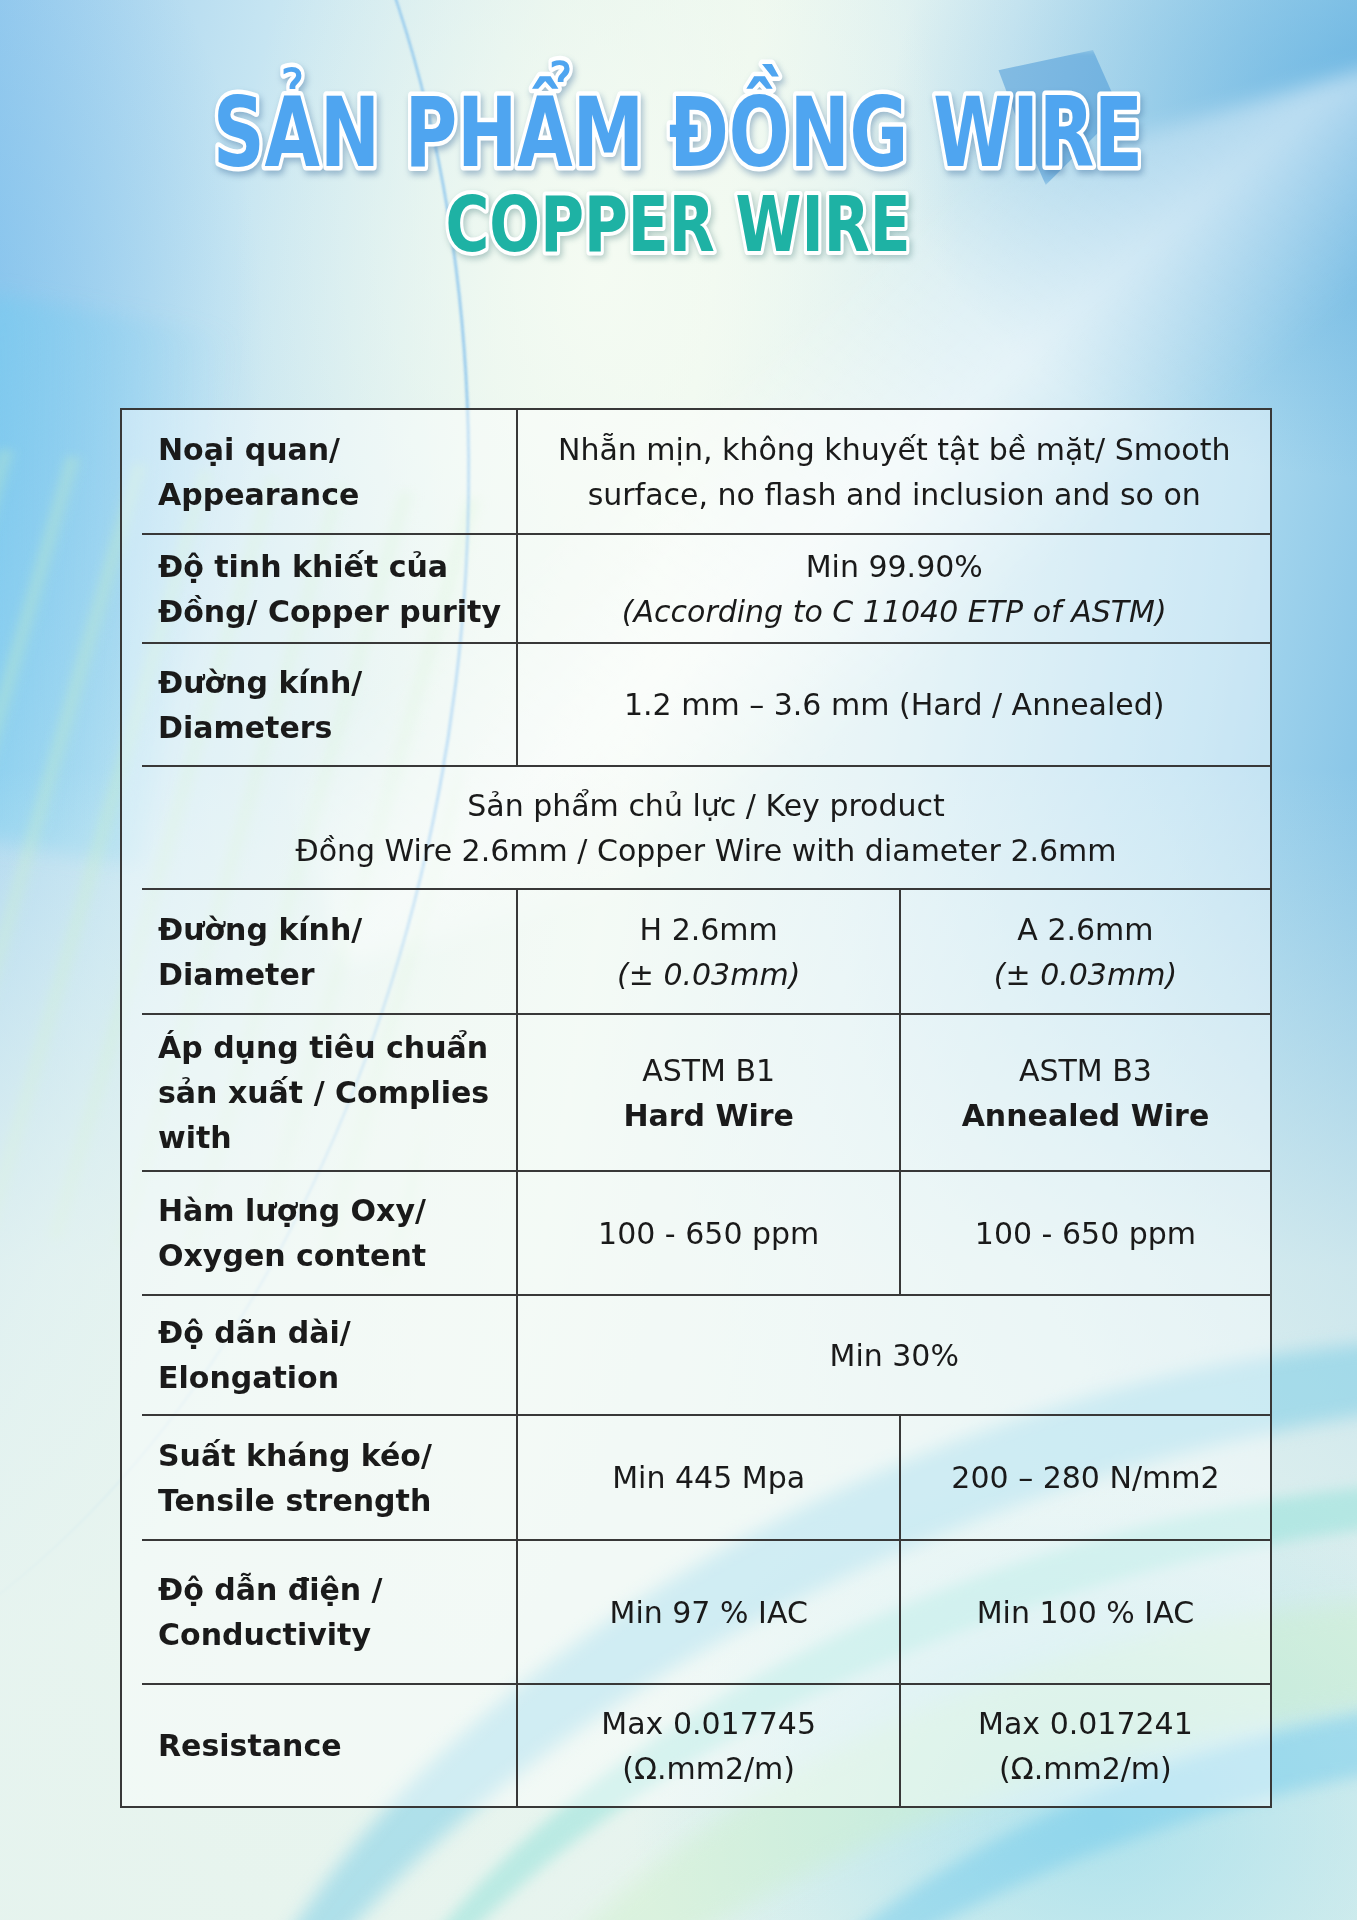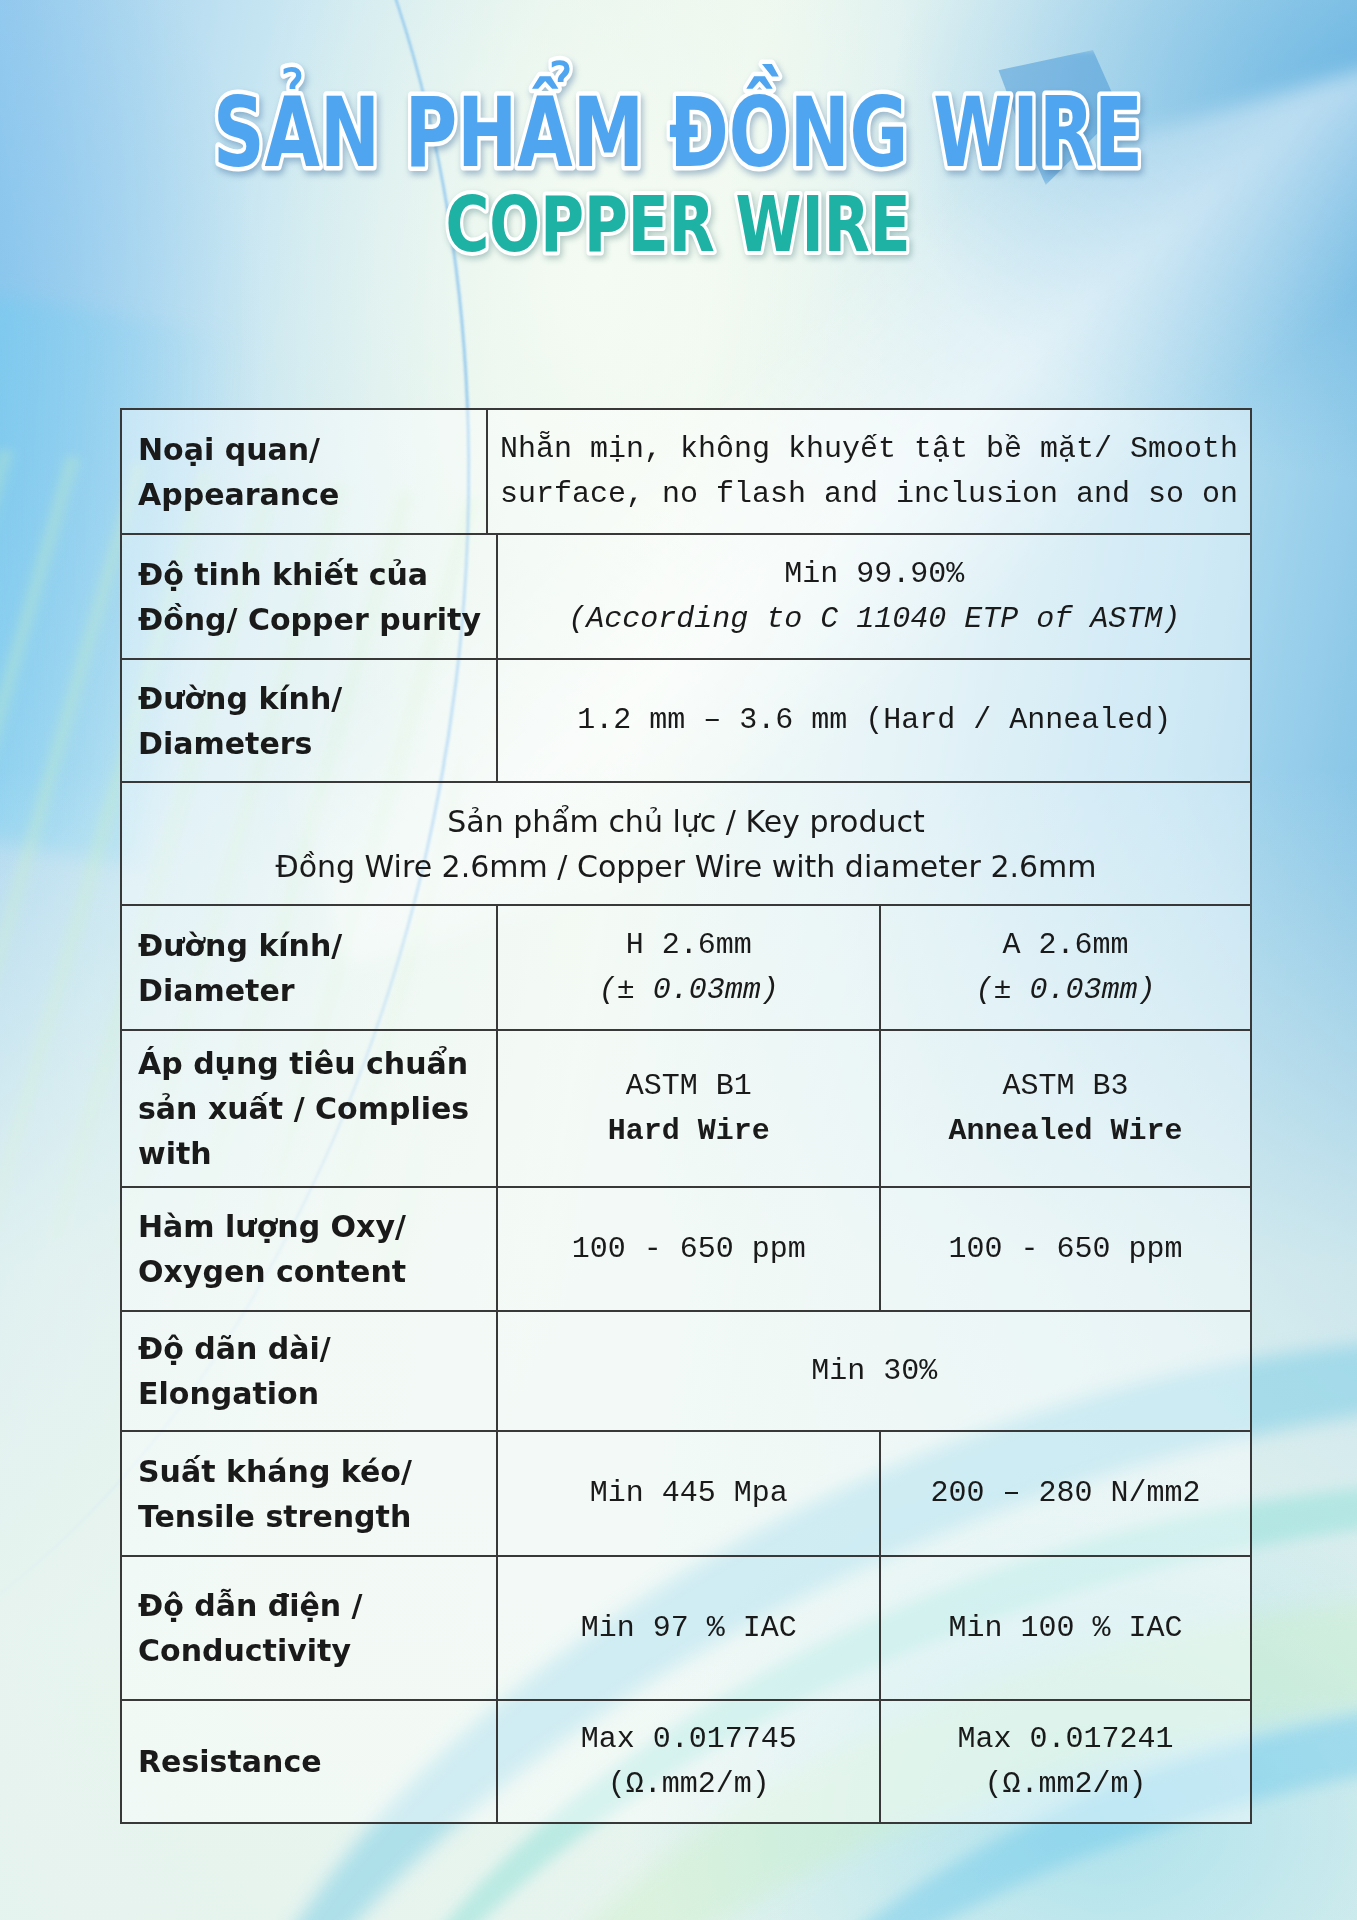--- a/index.html
+++ b/index.html
@@ -67,28 +67,28 @@
   .title-sub{
     font-family:"DejaVu Sans","Liberation Sans",sans-serif;font-weight:bold;font-size:77px;
     fill:#1eb2a4;stroke:#ffffff;stroke-width:8px;stroke-linejoin:round;paint-order:stroke fill;
     filter:drop-shadow(2px 3px 3px rgba(50,110,110,.35));
   }
 
   
   .spec-table{
     position:absolute;left:120px;top:408px;width:1128px;
     border:2px solid #383838;background:rgba(255,255,255,.42);
-    color:#1a1a1a;font-size:30px;line-height:45px;
+    color:#1a1a1a;font-size:30px;line-height:45px;padding-left:20px;
   }
   .trow{display:flex;box-sizing:border-box;}
   .trow + .trow{border-top:2px solid #383838;}
   .cell{box-sizing:border-box;display:flex;flex-direction:column;justify-content:center;}
   .cell + .cell{border-left:2px solid #383838;}
   .lbl{width:33.2%;align-items:flex-start;text-align:left;padding:6px 8px 6px 16px;font-weight:bold;}
-  .val{flex:1;align-items:center;text-align:right;padding:6px 12px;font-family:Liberation Mono, monospace;}
+  .val{flex:1;align-items:center;text-align:right;padding:6px 12px;}
   .val3{width:33.9%;flex:none;}
   .val3b{flex:1;}
   .span-cell{width:100%;align-items:center;text-align:right;padding:6px 12px;}
   .ln{white-space:nowrap;}
   .italic{font-style:italic;}
   .boldline{font-weight:bold;}
 </style>
 </head>
 <body>
 
@@ -118,21 +118,21 @@
     <div class="cell lbl">
       <div class="ln">Noại quan/</div>
       <div class="ln">Appearance</div>
     </div>
     <div class="cell val">
       <div class="ln">Nhẵn mịn, không khuyết tật bề mặt/ Smooth</div>
       <div class="ln">surface, no flash and inclusion and so on</div>
     </div>
   </div>
 
-  <div class="trow" style="height:125px">
+  <div class="trow" style="height:109px">
     <div class="cell lbl">
       <div class="ln">Độ tinh khiết của</div>
       <div class="ln">Đồng/ Copper purity</div>
     </div>
     <div class="cell val">
       <div class="ln">Min 99.90%</div>
       <div class="ln italic">(According to C 11040 ETP of ASTM)</div>
     </div>
   </div>
 

